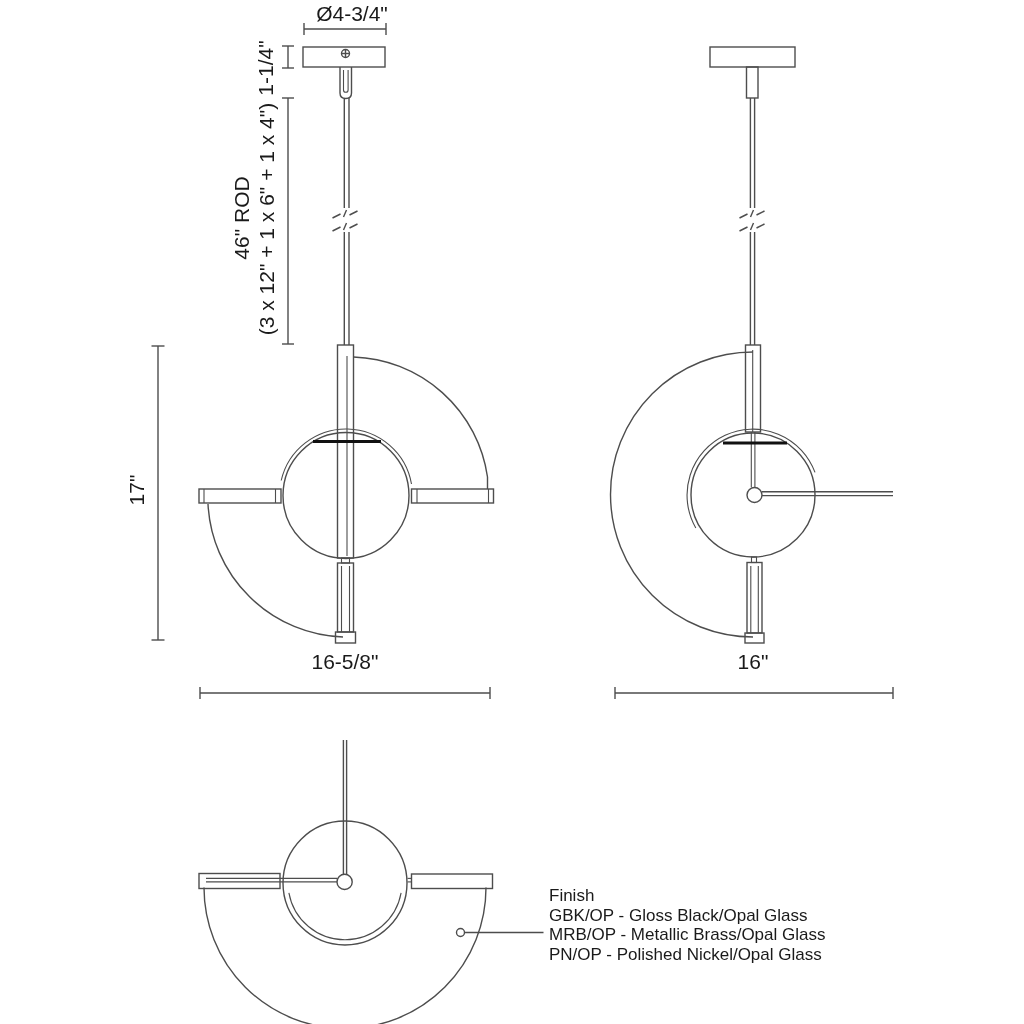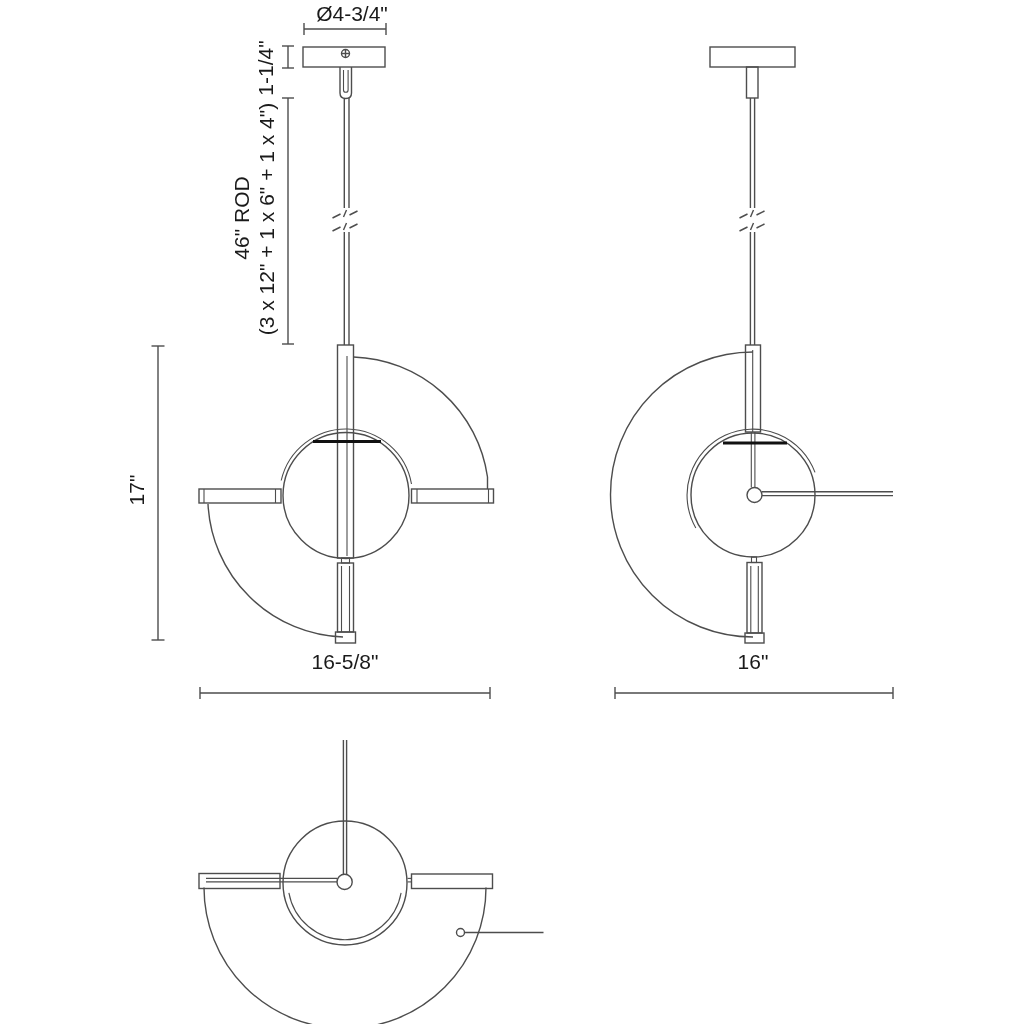--- a/index.html
+++ b/index.html
@@ -206,14 +206,20 @@
 <div class="lbl rot" style="left:242px;top:218px;">46" ROD</div>
 
 <div class="lbl rot" style="left:267px;top:219px;">(3 x 12" + 1 x 6" + 1 x 4")</div>
 
 <div class="lbl rot" style="left:137px;top:490px;">17"</div>
 
 <div class="lbl" style="left:345px;top:662px;">16-5/8"</div>
 
 <div class="lbl" style="left:753px;top:662px;">16"</div>
 
-
+<div id="finish-block">
+  <div>Finish</div>
+  <div>GBK/OP - Gloss Black/Opal Glass</div>
+  <div>MRB/OP - Metallic Brass/Opal Glass</div>
+  <div>PN/OP - Polished Nickel/Opal Glass</div>
 </div>
 
+</div>
+
 </body></html>

